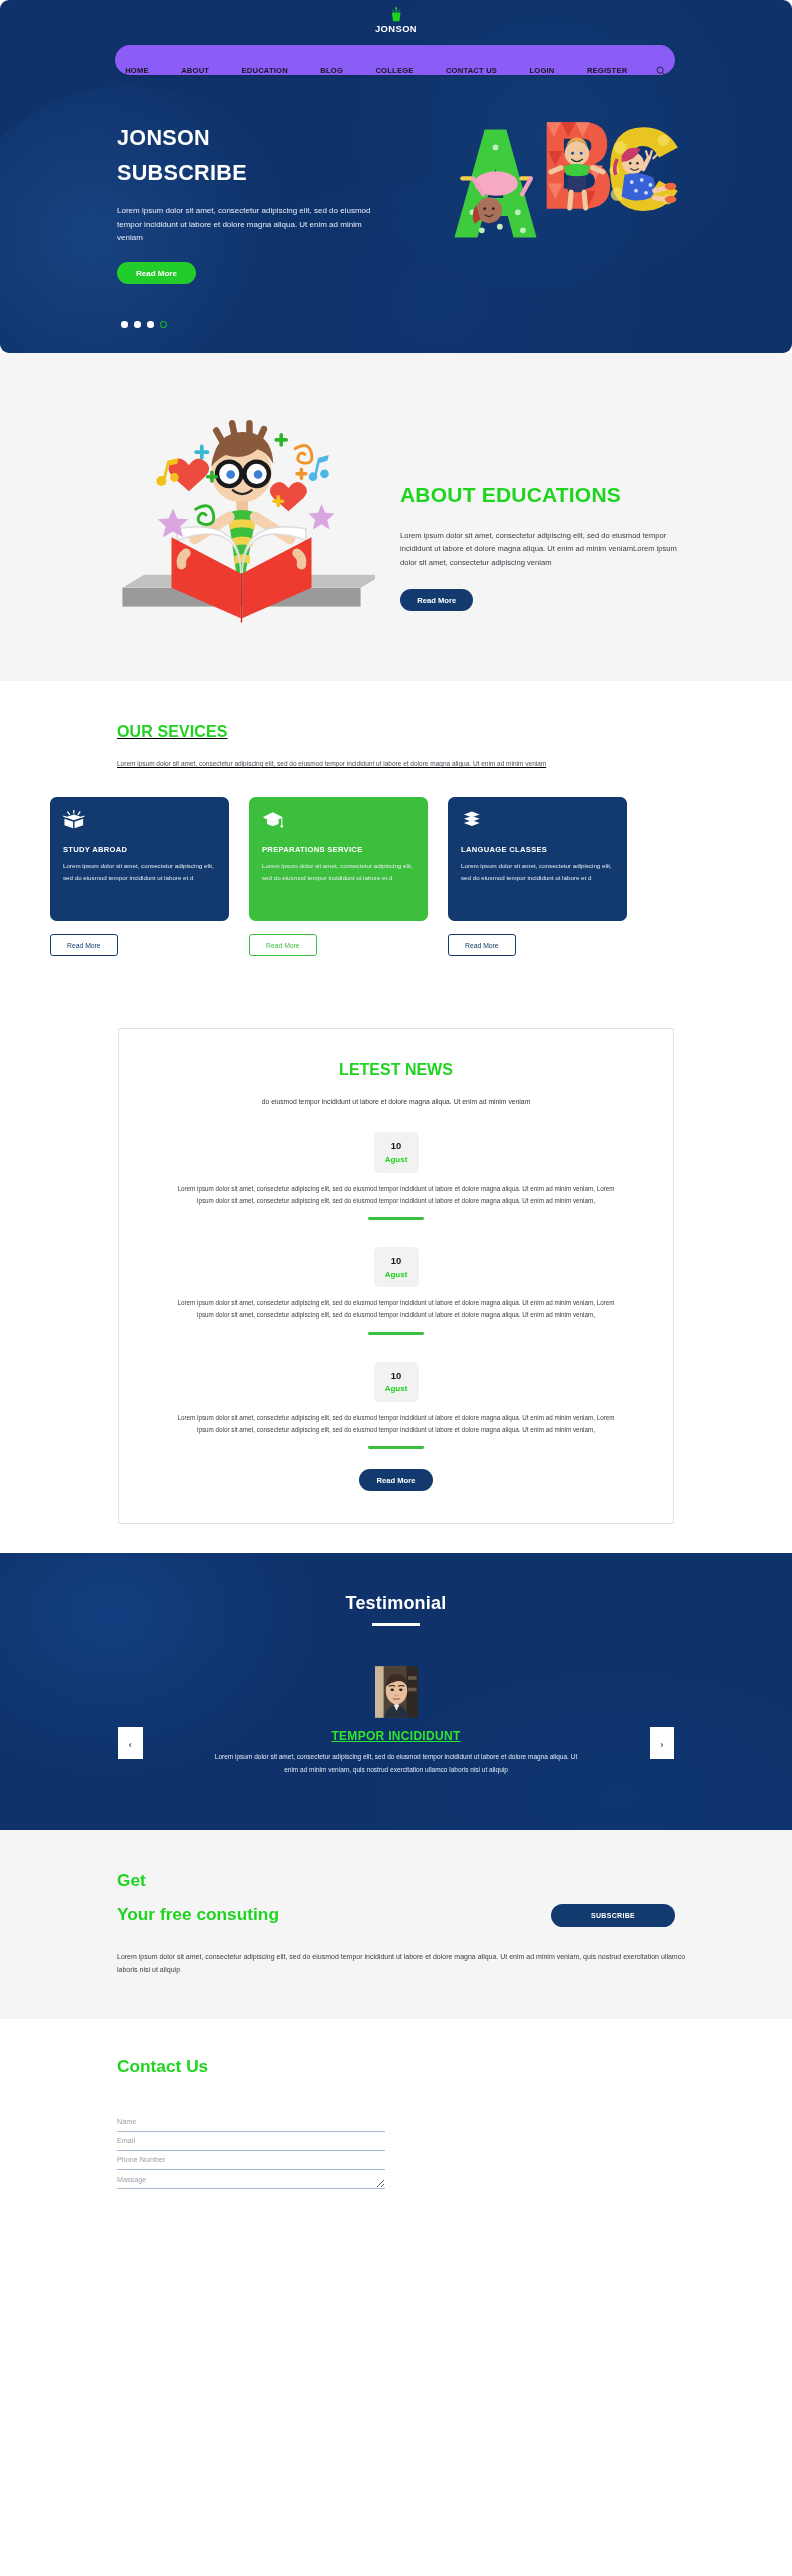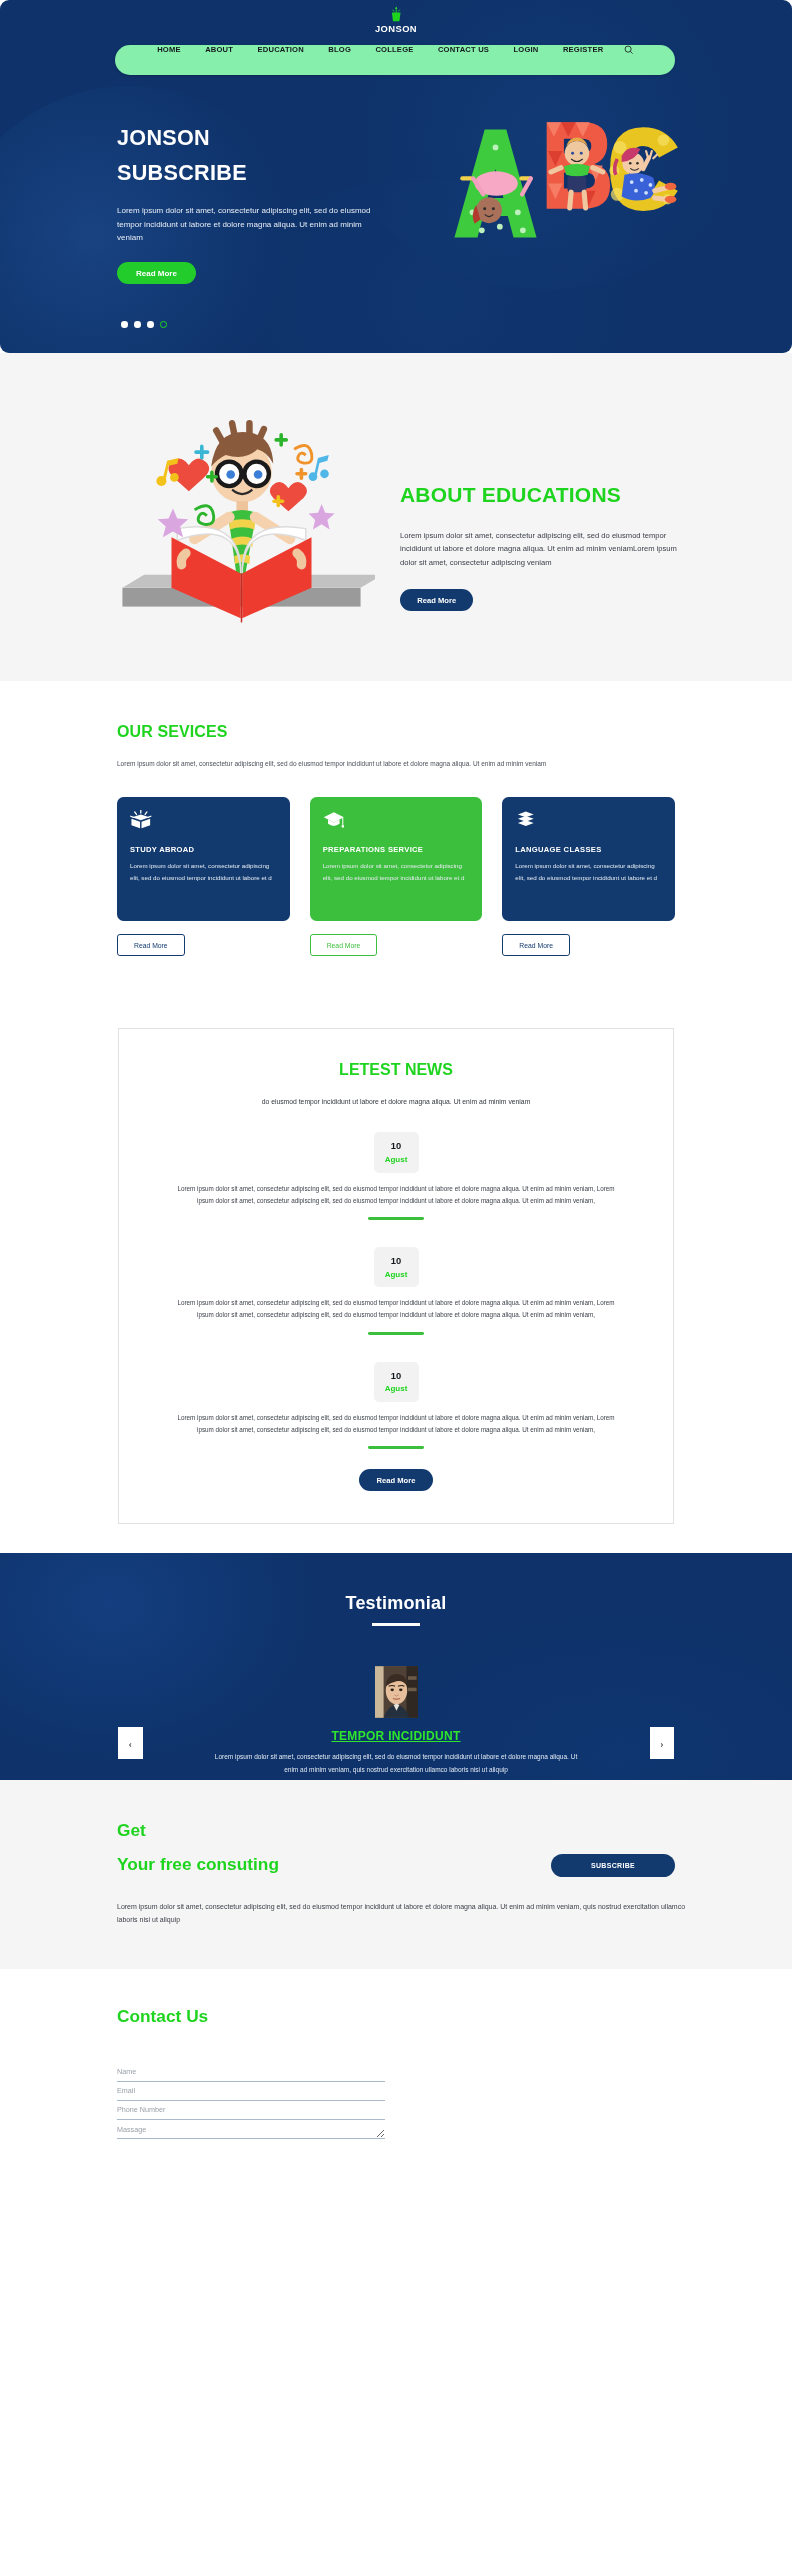--- a/index.html
+++ b/index.html
@@ -46,23 +46,23 @@
     text-align: center; z-index: 6;
   }
   .logo-mark { display:block; margin: 0 auto 1.4px; width: 14.4px; height: 16px; }
   .logo-text {
     color: #ffffff; font-size: 9.4px; font-weight: 700; letter-spacing: 0.4px;
   }
 
   .navbar {
     position: absolute; top: 45px; left: 115px;
     width: 560px; height: 30px;
-    background: #86efac; border-radius: 15px;
-    display: flex; align-items: flex-start; justify-content: center;
-    gap: 0px; z-index: 6;
+    background: #8b5cf6; border-radius: 15px;
+    display: flex; align-items: flex-end; justify-content: center;
+    gap: 8px; z-index: 6;
     box-shadow: 0 0.7px 2.9px rgba(0,0,0,.18);
   }
   .nav-item {
     font-size: 7.6px; font-weight: 700; color: #15181d;
     letter-spacing: 0.2px; text-decoration: none;
     padding: 0 12.2px; white-space: nowrap; cursor: pointer;
   }
   .nav-search { padding: 0 11.5px 0 8.6px; display:flex; align-items:center; cursor:pointer; }
 
   .hero-inner { position: absolute; top: 0; left: 0; width: 792px; height: 353px; z-index: 5; }
@@ -98,25 +98,25 @@
   }
   .about-p { color: #3c4049; font-size: 7.6px; line-height: 1.82; margin-top: 21.6px; width: 281px; }
   .btn-navy {
     display: inline-block; margin-top: 19px;
     background: #123a6e; color: #ffffff; font-size: 7.6px; font-weight: 600;
     border: none; border-radius: 11.5px; padding: 6.5px 17.3px; cursor: pointer;
   }
 
   
   .services { background: #ffffff; width: 792px; padding: 42px 0 14.4px; position: relative; }
-  .svc-head { padding-left: 117px; }
+  .svc-head { padding-left: 117px; text-decoration: underline; }
   .svc-title { color: #1fd41f; font-size: 16px; font-weight: 800; letter-spacing: 0.1px; }
   .svc-sub { color: #4a4f58; font-size: 6.5px; margin-top: 19px; }
   .svc-cards {
-    display: flex; gap: 20px; padding: 0 117px; margin-top: 30px; align-items: flex-end;
+    display: flex; gap: 20px; padding: 0 50px; margin-top: 30px; align-items: flex-end;
   }
   .svc-col { width: 179px; }
   .svc-card { border-radius: 6.5px; padding: 13px 13px 14.4px; height: 124px; }
   .svc-card.navy { background: #123a6e; }
   .svc-card.green { background: #3cbf3c; }
   .svc-icon { margin-bottom: 13.7px; }
   .svc-name { color: #fff; font-size: 7.6px; font-weight: 700; letter-spacing: 0.3px; }
   .svc-desc { color: #e6ebf3; font-size: 6.2px; line-height: 1.88; margin-top: 6.5px; }
   .svc-btn {
     margin-top: 13px; display: inline-block; background: #ffffff;
@@ -142,21 +142,21 @@
   .date-mon { color: #1fd41f; font-size: 8px; font-weight: 700; margin-top: 3.6px; }
   .news-p {
     width: 447px; margin: 10px auto 0; color: #3c4049;
     font-size: 6.3px; line-height: 1.95; text-align: center;
   }
   .news-rule { width: 56px; height: 2.9px; border-radius: 1.4px; background: #3cbf3c; margin: 10px auto 0; }
   .news-cta { text-align: center; margin-top: 20px; }
 
   
   .testi {
-    position: relative; width: 792px; height: 227px; overflow: hidden;
+    position: relative; width: 792px; height: 277px; overflow: hidden;
     background-color: #0e3269;
     background-image:
       radial-gradient(ellipse 303px 238px at 14% 22%, rgba(24,72,145,.55), rgba(0,0,0,0) 70%),
       radial-gradient(ellipse 403px 216px at 78% 88%, rgba(16,56,118,.6), rgba(0,0,0,0) 72%);
   }
   .testi-h { text-align: center; color: #ffffff; font-size: 18px; font-weight: 800; padding-top: 40px; letter-spacing:0.2px; }
   .testi-rule { width: 48px; height: 2.9px; background: #ffffff; margin: 8.6px auto 0; }
   .testi-avatar {
     width: 43px; height: 52px; margin: 40px auto 0; overflow: hidden;
     background: #6c5b4e; position: relative;

